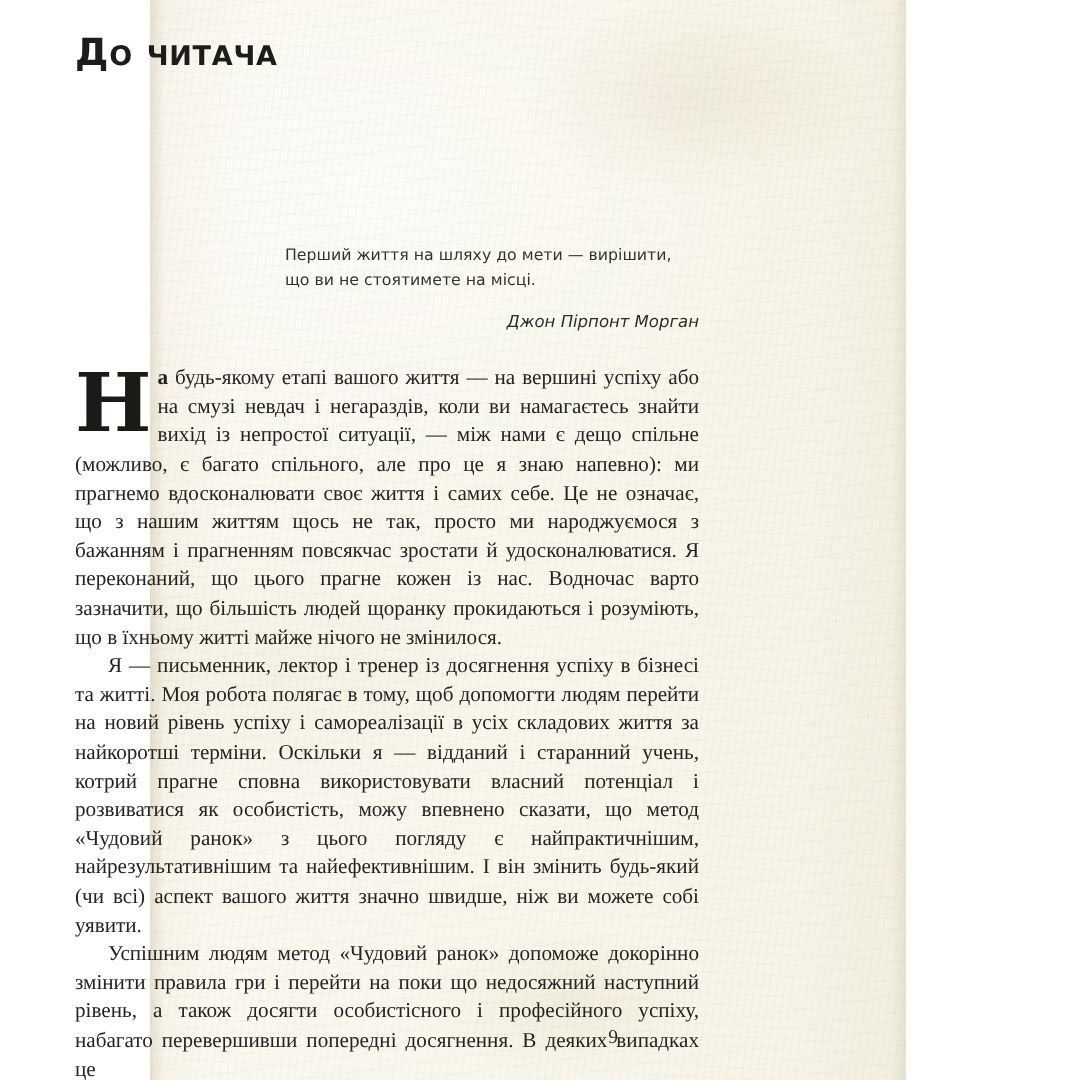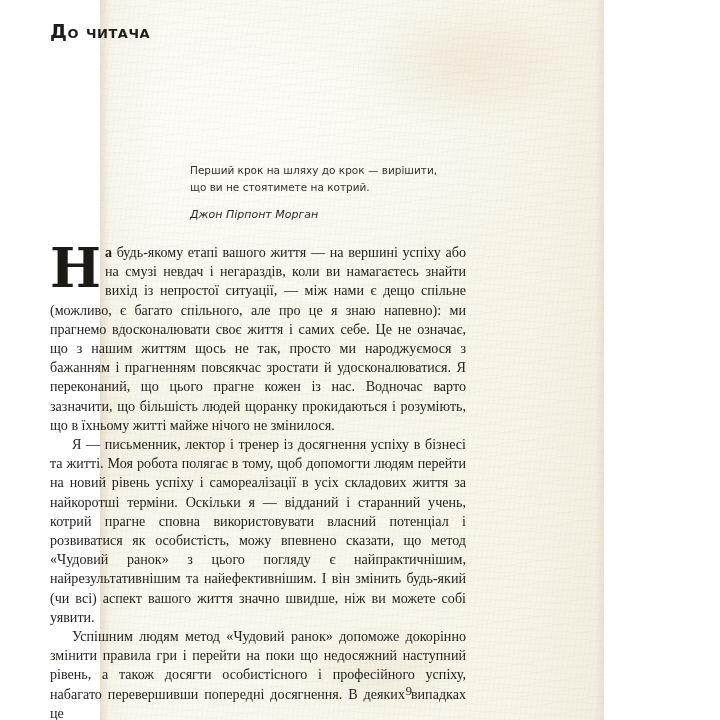--- a/index.html
+++ b/index.html
@@ -77,41 +77,41 @@
     width: 416px;        
     height: 720px;
   }
 
   .chapter-title {
     position: absolute;
     left: 0;
     top: 20px;
     font-family: "DejaVu Sans", sans-serif;
     font-weight: 700;
-    font-size: 19px;
+    font-size: 25px;
     letter-spacing: 0.5px;
     color: #1d1c18;
     font-variant: small-caps;
     text-transform: none;
   }
 
   .epigraph {
     position: absolute;
     left: 140px;
     top: 162px;
     width: 276px;
     font-family: "DejaVu Sans", sans-serif;
     font-size: 10.5px;
     line-height: 17px;
     color: #33312b;
     text-align: left;
   }
   .epigraph-source {
     margin-top: 10px;
-    text-align: left;
+    text-align: right;
     font-style: italic;
     font-size: 11px;
     color: #2d2b26;
   }
 
   .body-text {
     position: absolute;
     left: 0;
     top: 243px;
     width: 416px;
@@ -165,22 +165,22 @@
   <div class="paper">
     <div class="edge-left"></div>
     <div class="edge-right"></div>
   </div>
 
   <div class="content">
 
     <div class="chapter-title">До читача</div>
 
     <div class="epigraph">
-      <div>Перший крок на шляху до крок — вирішити,</div>
-      <div>що ви не стоятимете на котрий.</div>
+      <div>Перший життя на шляху до мети — вирішити,</div>
+      <div>що ви не стоятимете на місці.</div>
       <div class="epigraph-source">Джон Пірпонт Морган</div>
     </div>
 
     <div class="body-text">
 
       <p class="first"><span class="dropcap">Н</span><span class="lead-bold">а</span><span> будь-якому етапі вашого життя — на вершині успіху або на смузі невдач і негараздів, коли ви намагаєтесь знайти вихід із непростої ситуації, — між нами є дещо спільне (можливо, є багато спільного, але про </span><span class="emph">це</span><span> я знаю напевно): ми прагнемо вдосконалювати своє життя і самих себе. Це не означає, що з нашим життям щось </span><span class="emph">не так</span><span>, просто ми народжуємося з бажанням і прагненням повсякчас зростати й удосконалюватися. Я переконаний, що цього прагне кожен із нас. Водночас варто зазначити, що більшість людей щоранку прокидаються і розуміють, що в їхньому житті майже нічого не змінилося.</span></p>
 
       <p>Я — письменник, лектор і тренер із досягнення успіху в бізнесі та житті. Моя робота полягає в тому, щоб допомогти людям перейти на новий рівень успіху і самореалізації в усіх складових життя за найкоротші терміни. Оскільки я — відданий і старанний учень, котрий прагне сповна використовувати власний потенціал і розвиватися як особистість, можу впевнено сказати, що метод «Чудовий ранок» з цього погляду є найпрактичнішим, найрезультативнішим та найефективнішим. І він змінить будь-який (чи всі) аспект вашого життя значно швидше, ніж ви можете собі уявити.</p>
 
       <p>Успішним людям метод «Чудовий ранок» допоможе докорінно змінити правила гри і перейти на поки що недосяжний наступний рівень, а також досягти особистісного і професійного успіху, набагато перевершивши попередні досягнення. В деяких випадках це</p>

